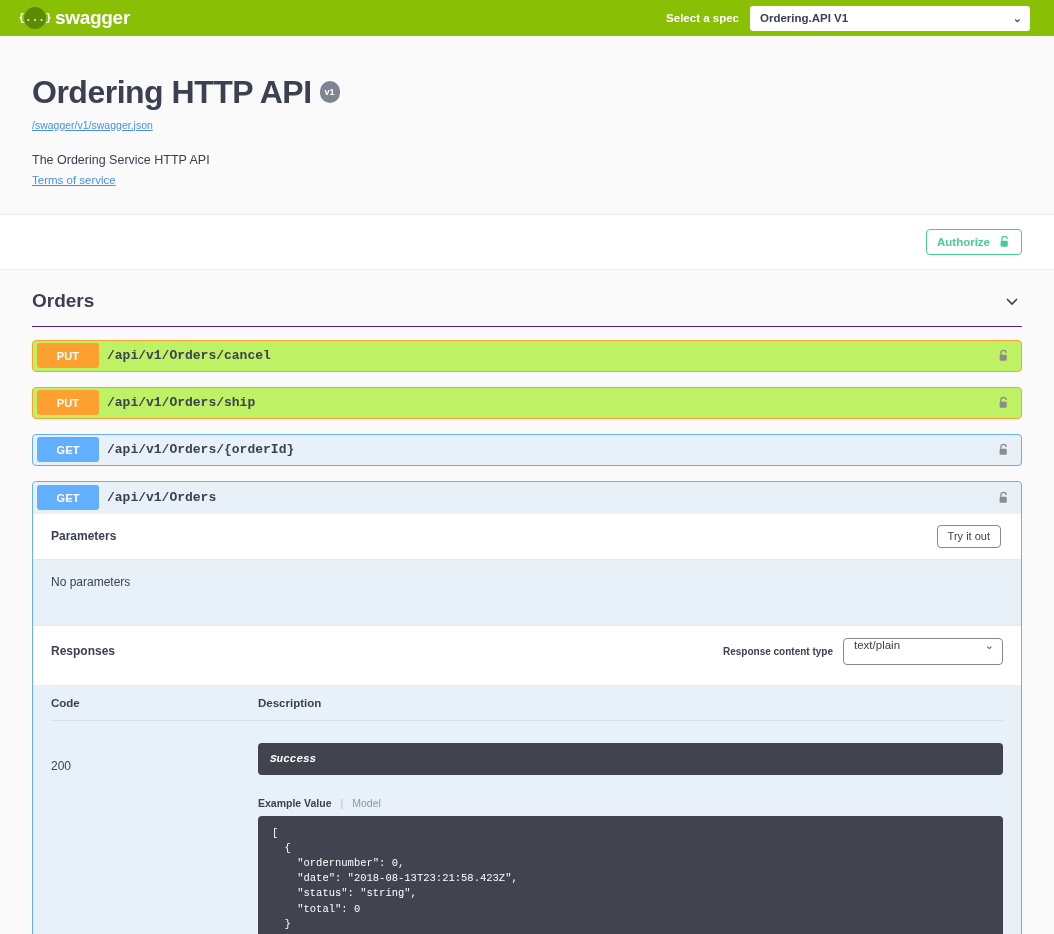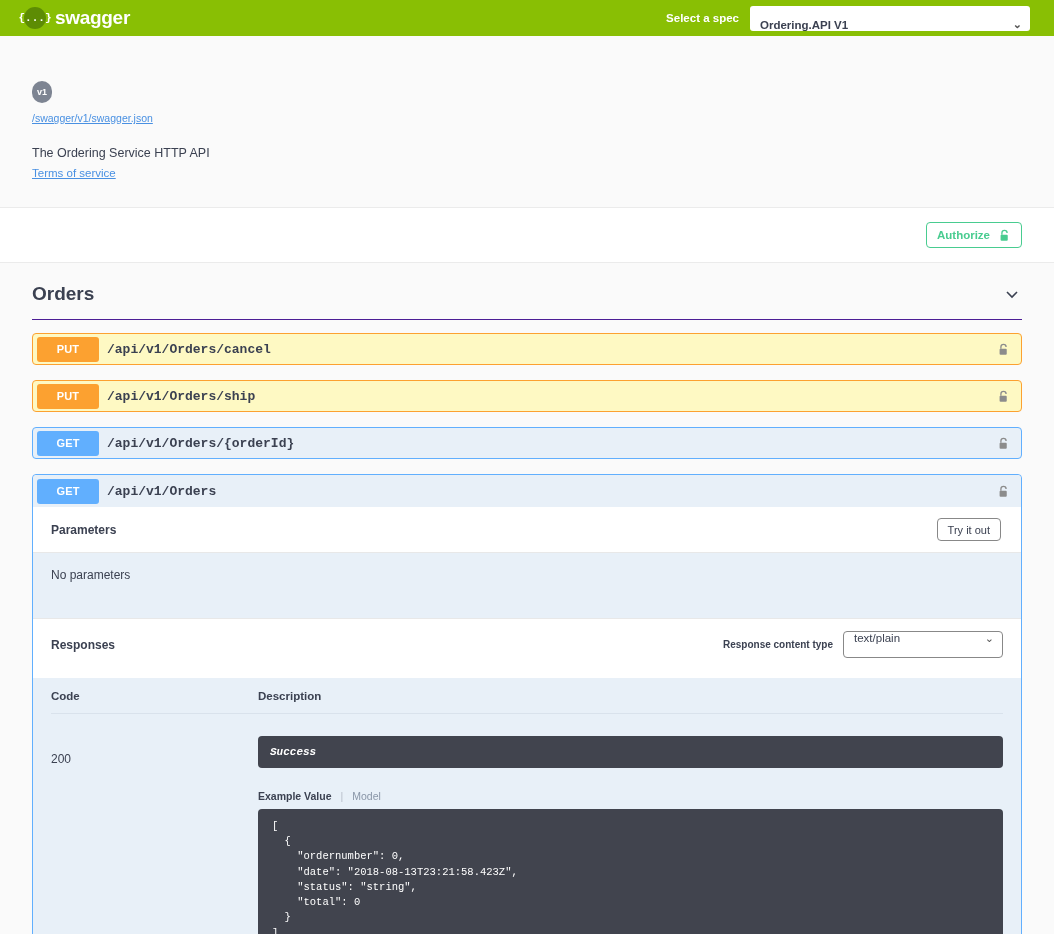--- a/index.html
+++ b/index.html
@@ -32,21 +32,21 @@
     color: #fff; font-size: 19px; font-weight: bold;
     letter-spacing: -0.3px;
   }
   .topbar-right {
     margin-left: auto; display: flex; align-items: center; gap: 11px;
   }
   .spec-label { color: #fff; font-size: 11.5px; font-weight: bold; }
   .spec-select {
     width: 280px; height: 25px;
     background: #fff; border: none; border-radius: 3px;
-    display: flex; align-items: flex-end;
+    display: flex; align-items: center;
     padding: 0 8px 0 10px;
     font-size: 11.5px; font-weight: bold; color: #3b4151;
   }
   .spec-select .caret { margin-left: auto; color: #555; font-size: 11px; }
 
   
   .info-block {
     background: #fafafa;
     padding: 40px 32px 26px 32px;
     border-bottom: 1px solid #ebebeb;
@@ -113,21 +113,21 @@
     border-radius: 4px;
   }
   .op-block { margin-bottom: 15px; }
   .op-summary {
     display: flex; align-items: center;
     height: 32px;
     border-radius: 4px;
     padding-right: 11px;
     cursor: pointer;
   }
-  .op-put .op-summary { background: #fef9c3; border: 1px solid #fca130; }
+  .op-put .op-summary { background: #bef264; border: 1px solid #fca130; }
   .op-get .op-summary { background: #e8f0f8; border: 1px solid #61affe; }
 
   .method {
     width: 62px; min-width: 62px; height: 25px;
     margin: 0 8px 0 4px;
     border-radius: 3px;
     display: flex; align-items: center; justify-content: center;
     color: #fff; font-size: 11px; font-weight: bold;
     font-family: "Liberation Sans", sans-serif;
     letter-spacing: 0.2px;
@@ -236,20 +236,21 @@
     <span class="spec-label">Select a spec</span>
     <div class="spec-select">
       <span>Ordering.API V1</span>
       <span class="caret">⌄</span>
     </div>
   </div>
 </div>
 
 <div class="info-block">
   <div class="title-row">
+    <h1 class="api-title">Ordering HTTP API</h1>
     <span class="version-pill">v1</span>
   </div>
   <a class="spec-url" href="#">/swagger/v1/swagger.json</a>
   <div class="api-desc">The Ordering Service HTTP API</div>
   <a class="tos-link" href="#">Terms of service</a>
 </div>
 
 <div class="auth-bar">
   <button class="authorize-btn">
     <span>Authorize</span>

